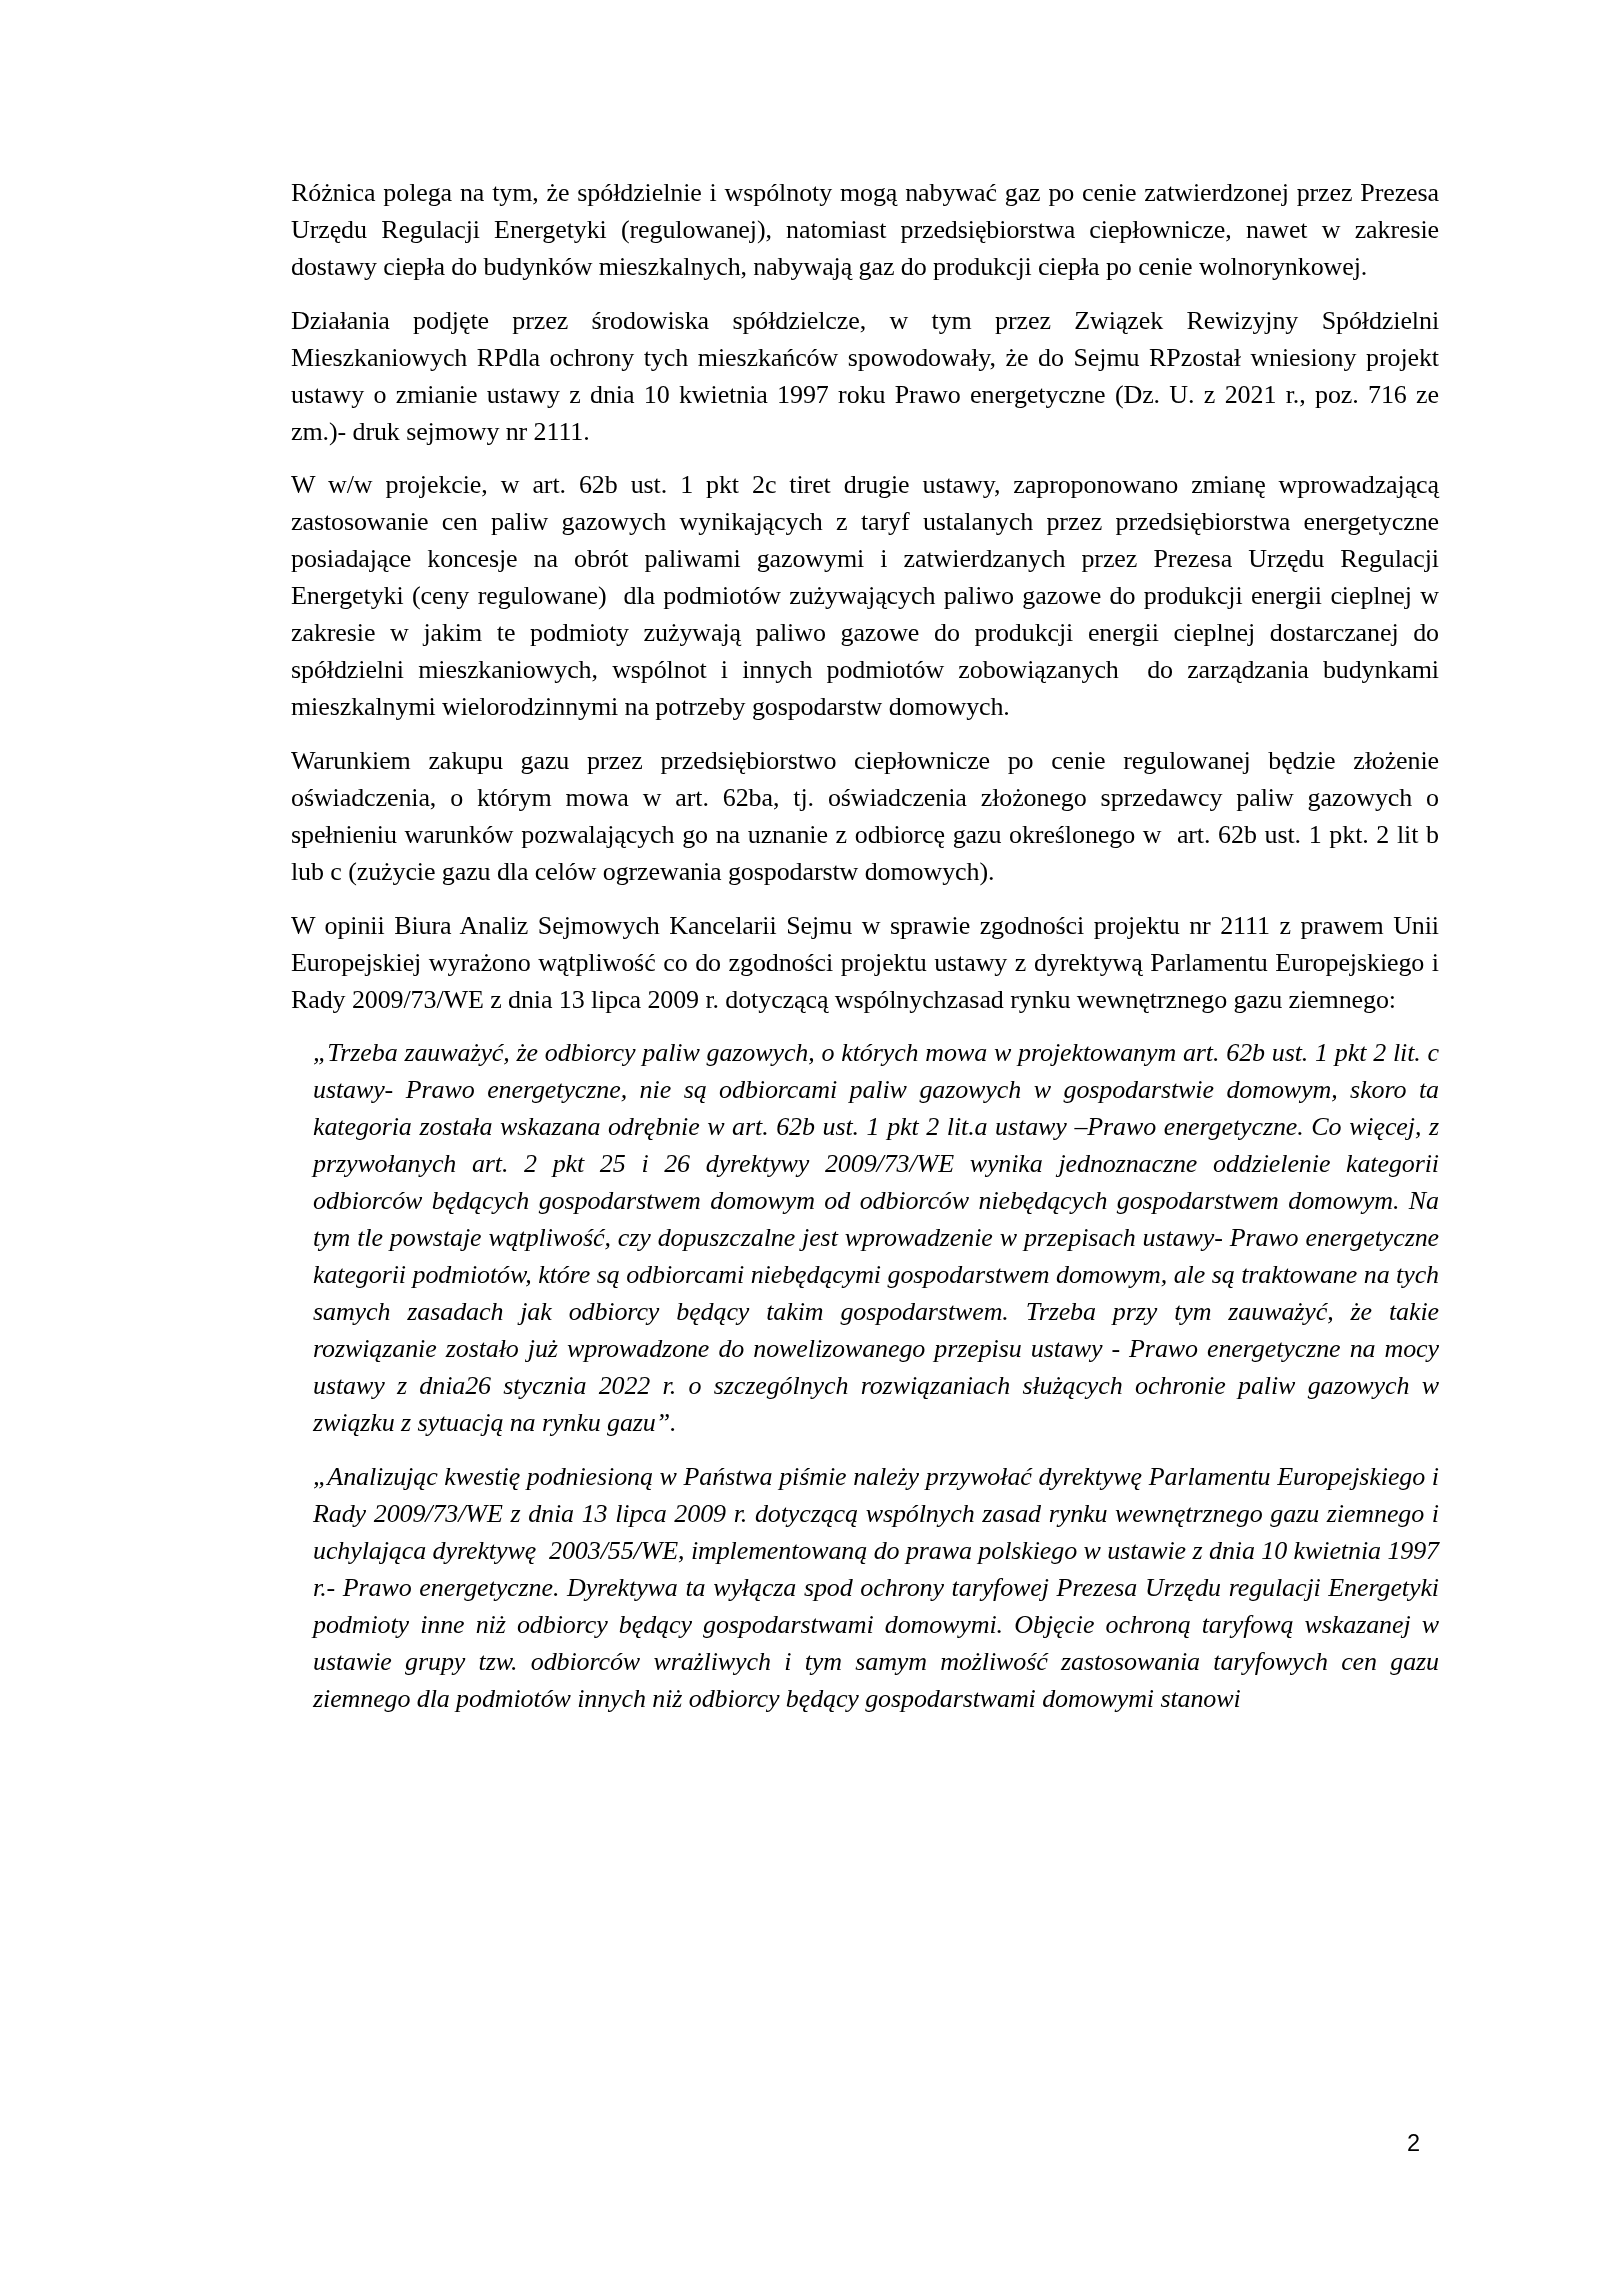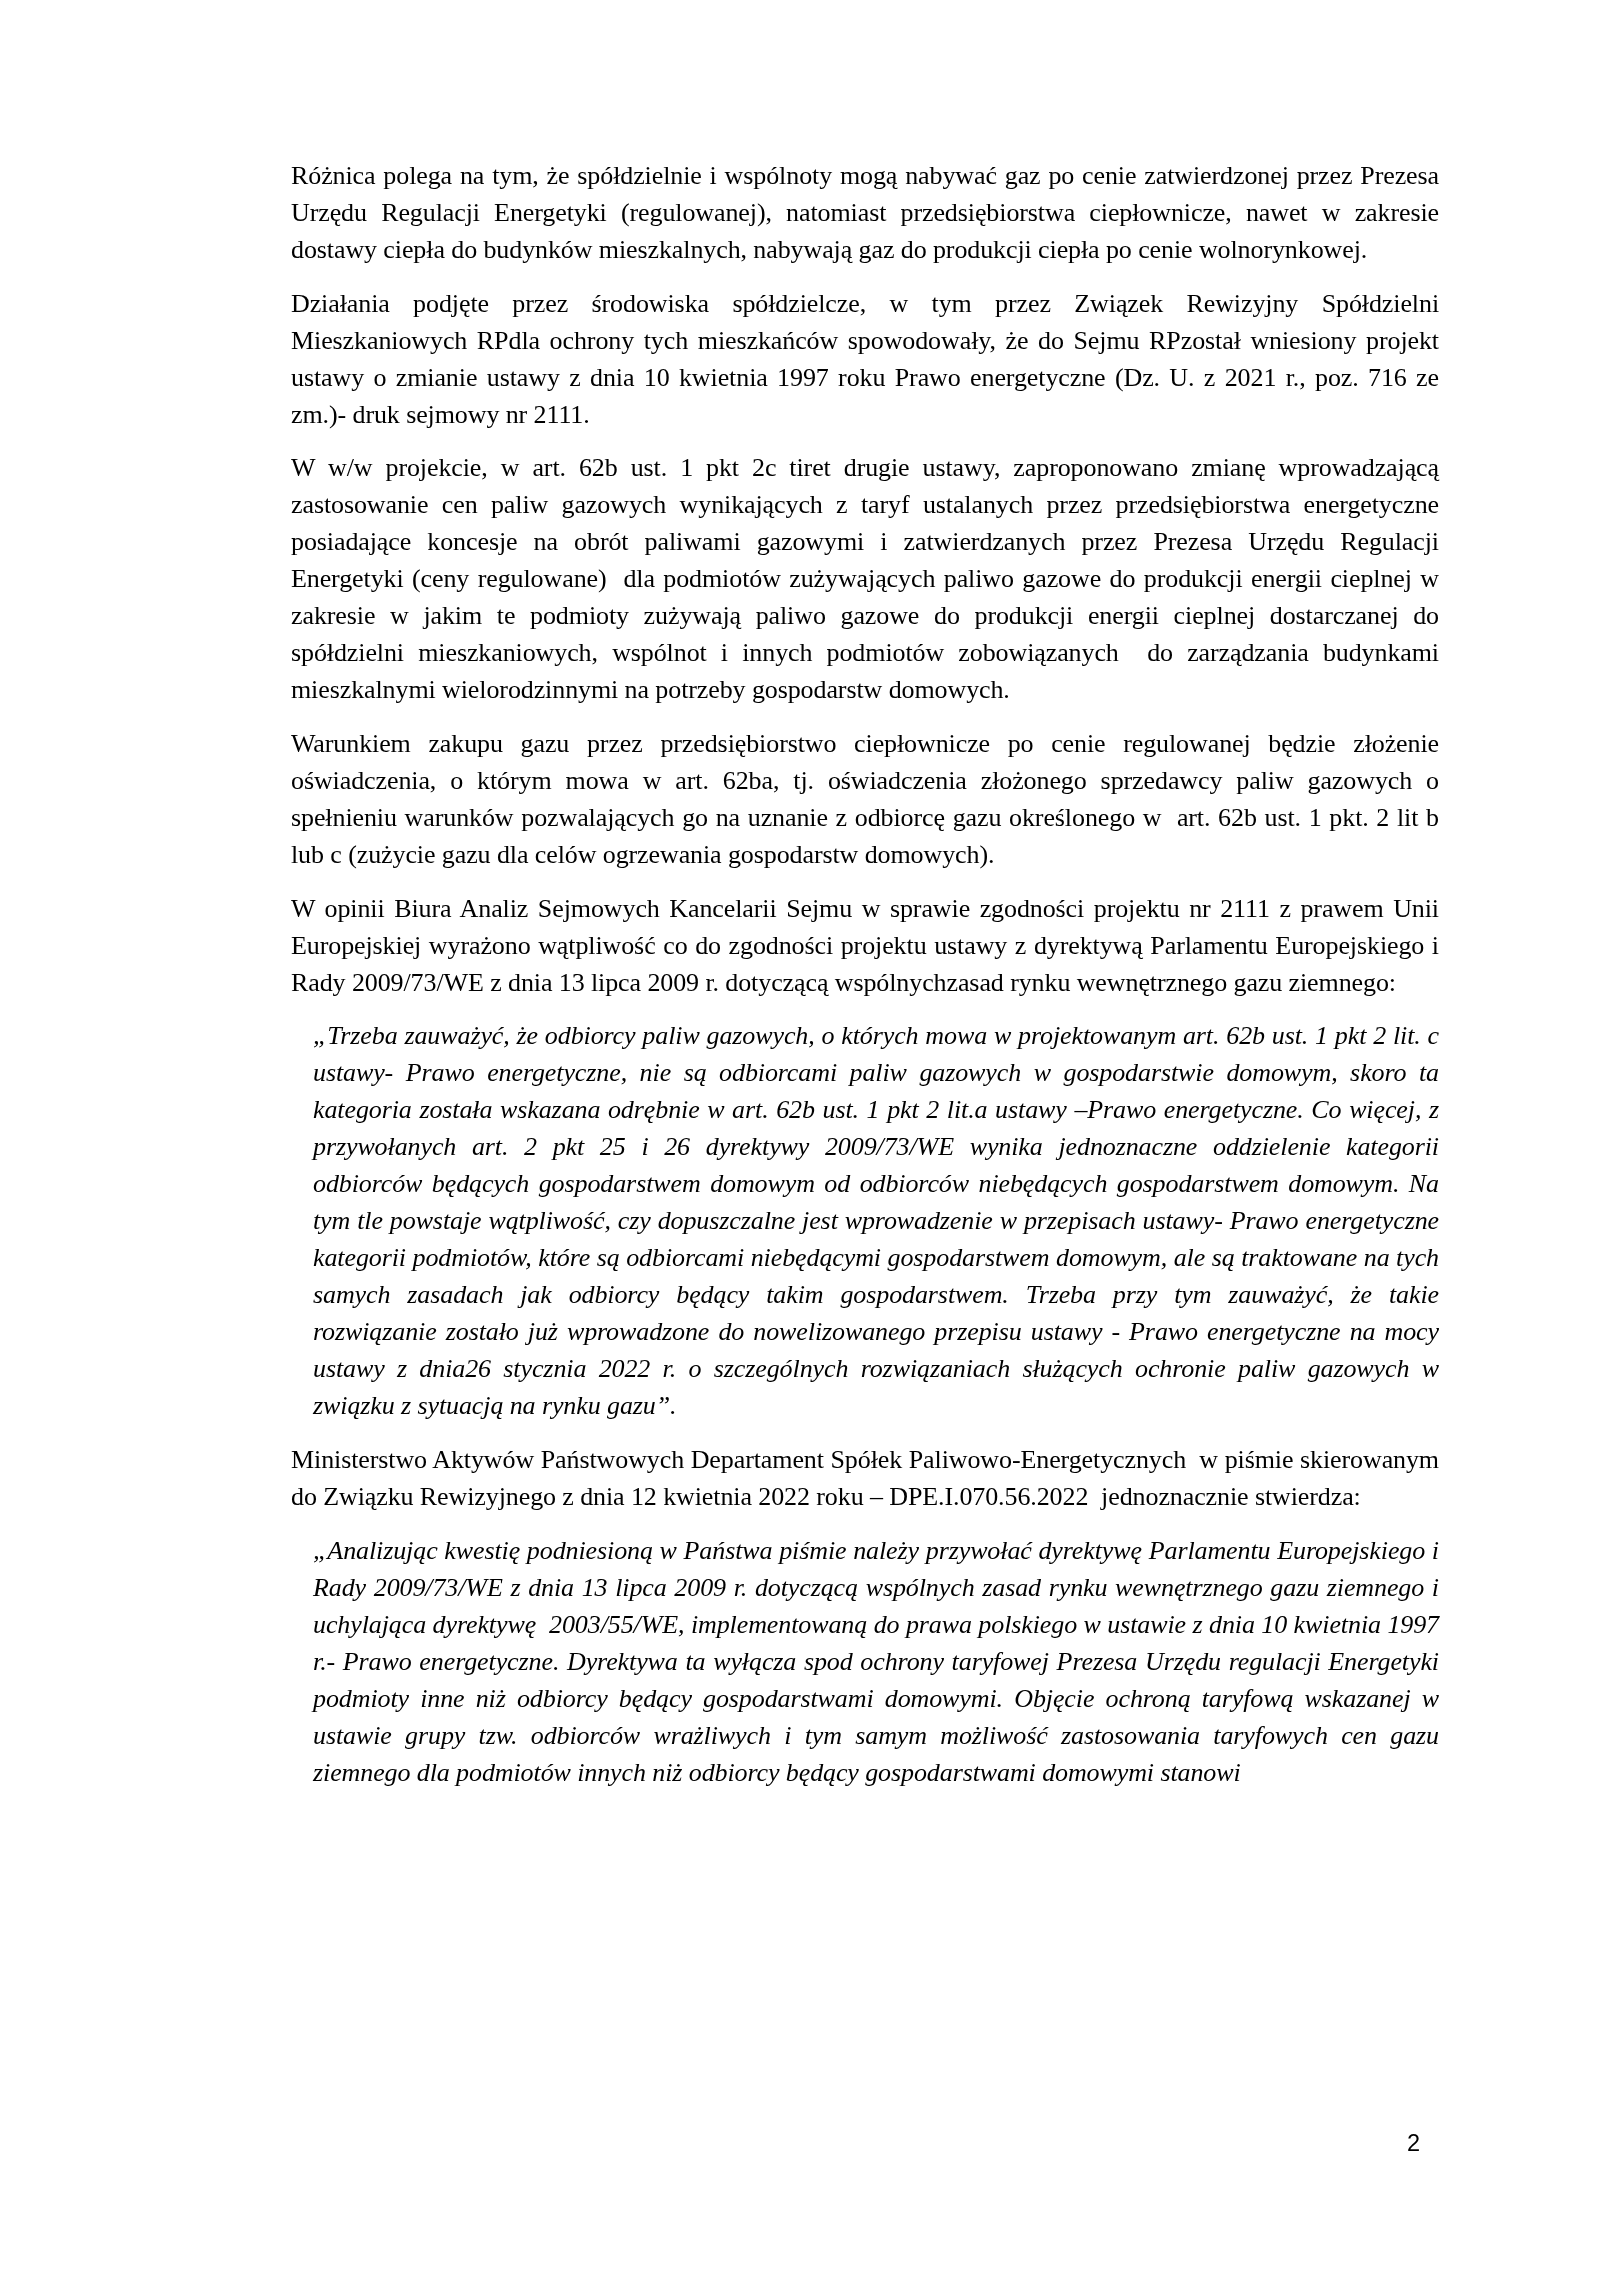--- a/index.html
+++ b/index.html
@@ -11,21 +11,21 @@
       width: 1621px;
       height: 2293px;
       position: relative;
       overflow: hidden;
       font-family: "Liberation Serif", "DejaVu Serif", serif;
       color: #000000;
     }
     .page {
       position: absolute;
       left: 291px;
-      top: 157px;
+      top: 174px;
       width: 1148px;
       font-family: Liberation Serif, serif;
     }
     .para {
       font-size: 26px;
       line-height: 37px;
       text-align: justify;
       margin: 0 0 16.7px 0;
       letter-spacing: -0.1px;
       white-space: pre-wrap;
@@ -46,18 +46,17 @@
 </head>
 <body>
 
 <div class="page">
   <p class="para">Różnica polega na tym, że spółdzielnie i wspólnoty mogą nabywać gaz po cenie zatwierdzonej przez Prezesa Urzędu Regulacji Energetyki (regulowanej), natomiast przedsiębiorstwa ciepłownicze, nawet w zakresie dostawy ciepła do budynków mieszkalnych, nabywają gaz do produkcji ciepła po cenie wolnorynkowej.</p>
   <p class="para">Działania podjęte przez środowiska spółdzielcze, w tym przez Związek Rewizyjny Spółdzielni Mieszkaniowych RPdla ochrony tych mieszkańców spowodowały, że do Sejmu RPzostał wniesiony projekt ustawy o zmianie ustawy z dnia 10 kwietnia 1997 roku Prawo energetyczne (Dz. U. z 2021 r., poz. 716 ze zm.)- druk sejmowy nr 2111.</p>
   <p class="para">W w/w projekcie, w art. 62b ust. 1 pkt 2c tiret drugie ustawy, zaproponowano zmianę wprowadzającą zastosowanie cen paliw gazowych wynikających z taryf ustalanych przez przedsiębiorstwa energetyczne posiadające koncesje na obrót paliwami gazowymi i zatwierdzanych przez Prezesa Urzędu Regulacji Energetyki (ceny regulowane)  dla podmiotów zużywających paliwo gazowe do produkcji energii cieplnej w zakresie w jakim te podmioty zużywają paliwo gazowe do produkcji energii cieplnej dostarczanej do spółdzielni mieszkaniowych, wspólnot i innych podmiotów zobowiązanych  do zarządzania budynkami mieszkalnymi wielorodzinnymi na potrzeby gospodarstw domowych.</p>
   <p class="para">Warunkiem zakupu gazu przez przedsiębiorstwo ciepłownicze po cenie regulowanej będzie złożenie oświadczenia, o którym mowa w art. 62ba, tj. oświadczenia złożonego sprzedawcy paliw gazowych o spełnieniu warunków pozwalających go na uznanie z odbiorcę gazu określonego w  art. 62b ust. 1 pkt. 2 lit b lub c (zużycie gazu dla celów ogrzewania gospodarstw domowych).</p>
   <p class="para">W opinii Biura Analiz Sejmowych Kancelarii Sejmu w sprawie zgodności projektu nr 2111 z prawem Unii Europejskiej wyrażono wątpliwość co do zgodności projektu ustawy z dyrektywą Parlamentu Europejskiego i Rady 2009/73/WE z dnia 13 lipca 2009 r. dotyczącą wspólnychzasad rynku wewnętrznego gazu ziemnego:</p>
   <p class="para quote">„Trzeba zauważyć, że odbiorcy paliw gazowych, o których mowa w projektowanym art. 62b ust. 1 pkt 2 lit. c ustawy- Prawo energetyczne, nie są odbiorcami paliw gazowych w gospodarstwie domowym, skoro ta kategoria została wskazana odrębnie w art. 62b ust. 1 pkt 2 lit.a ustawy –Prawo energetyczne. Co więcej, z przywołanych art. 2 pkt 25 i 26 dyrektywy 2009/73/WE wynika jednoznaczne oddzielenie kategorii odbiorców będących gospodarstwem domowym od odbiorców niebędących gospodarstwem domowym. Na tym tle powstaje wątpliwość, czy dopuszczalne jest wprowadzenie w przepisach ustawy- Prawo energetyczne kategorii podmiotów, które są odbiorcami niebędącymi gospodarstwem domowym, ale są traktowane na tych samych zasadach jak odbiorcy będący takim gospodarstwem. Trzeba przy tym zauważyć, że takie rozwiązanie zostało już wprowadzone do nowelizowanego przepisu ustawy - Prawo energetyczne na mocy ustawy z dnia26 stycznia 2022 r. o szczególnych rozwiązaniach służących ochronie paliw gazowych w związku z sytuacją na rynku gazu”.</p>
-  <p class="para">Ministerstwo Aktywów Państwowych Departament Spółek Paliwowo-Energetycznych  w piśmie skierowanym do Związku Rewizyjnego z dnia 12 kwietnia 2022 roku – DPE.I.070.56.2022  jednoznacznie stwierdza:</p>
   <p class="para quote">„Analizując kwestię podniesioną w Państwa piśmie należy przywołać dyrektywę Parlamentu Europejskiego i Rady 2009/73/WE z dnia 13 lipca 2009 r. dotyczącą wspólnych zasad rynku wewnętrznego gazu ziemnego i uchylająca dyrektywę  2003/55/WE, implementowaną do prawa polskiego w ustawie z dnia 10 kwietnia 1997 r.- Prawo energetyczne. Dyrektywa ta wyłącza spod ochrony taryfowej Prezesa Urzędu regulacji Energetyki podmioty inne niż odbiorcy będący gospodarstwami domowymi. Objęcie ochroną taryfową wskazanej w ustawie grupy tzw. odbiorców wrażliwych i tym samym możliwość zastosowania taryfowych cen gazu ziemnego dla podmiotów innych niż odbiorcy będący gospodarstwami domowymi stanowi</p>
 </div>
 
 <div class="page-number">2</div>
 
 
 </body></html>

